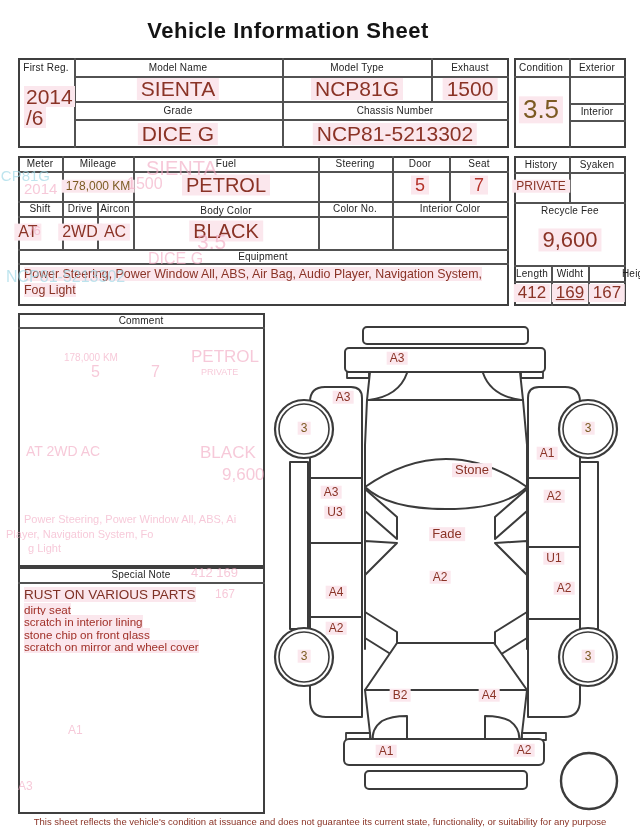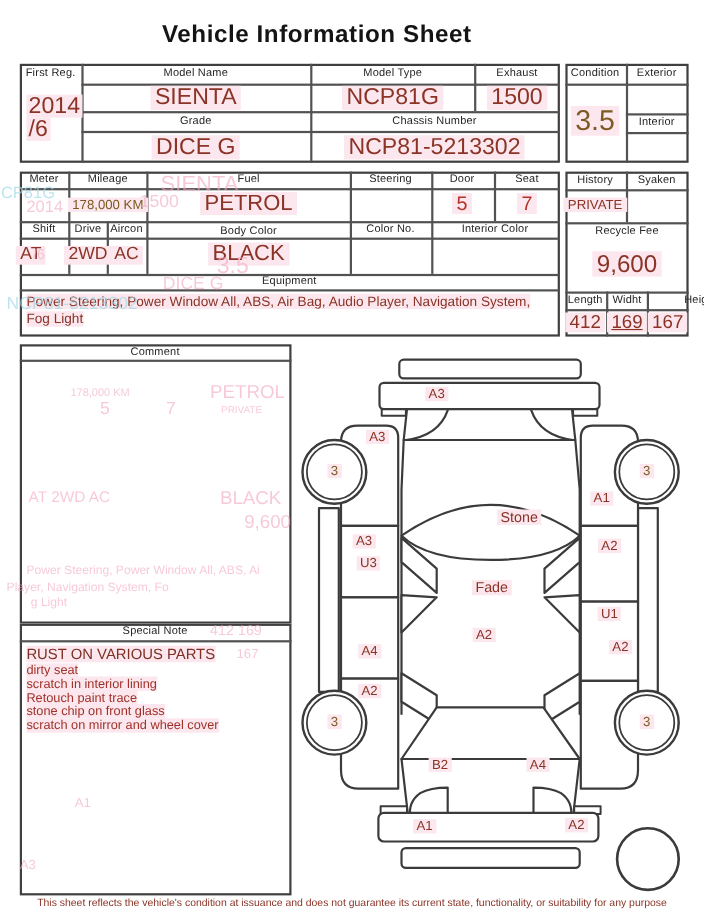--- a/index.html
+++ b/index.html
@@ -142,21 +142,20 @@
   <span class="hdr" style="left:141px;top:320px;">Comment</span>
 
   <div class="box" style="left:18px;top:567px;width:247px;height:247px;"></div>
   <div class="hline" style="left:18px;top:582px;width:247px;"></div>
   <span class="hdr" style="left:141px;top:574px;">Special Note</span>
   <div style="position:absolute;left:24px;top:587px;width:236px;">
     <div class="note-title"><span class="hl">RUST ON VARIOUS PARTS</span></div>
     <div id="note-lines">
         <div class="note-line"><span class="hl">dirty seat</span></div>
         <div class="note-line"><span class="hl">scratch in interior lining</span></div>
-        <div class="note-line"><span class="hl">Retouch paint trace</span></div>
         <div class="note-line"><span class="hl">stone chip on front glass</span></div>
         <div class="note-line"><span class="hl">scratch on mirror and wheel cover</span></div>
       </div>
   </div>
 
   <svg width="640" height="835" viewBox="0 0 640 835">
     <g fill="#ffffff" stroke="#3b3b3b" stroke-width="2" stroke-linejoin="round" stroke-linecap="round">
 
       <rect x="290" y="462" width="18" height="167"></rect>
       <rect x="580" y="462" width="18" height="167"></rect>

